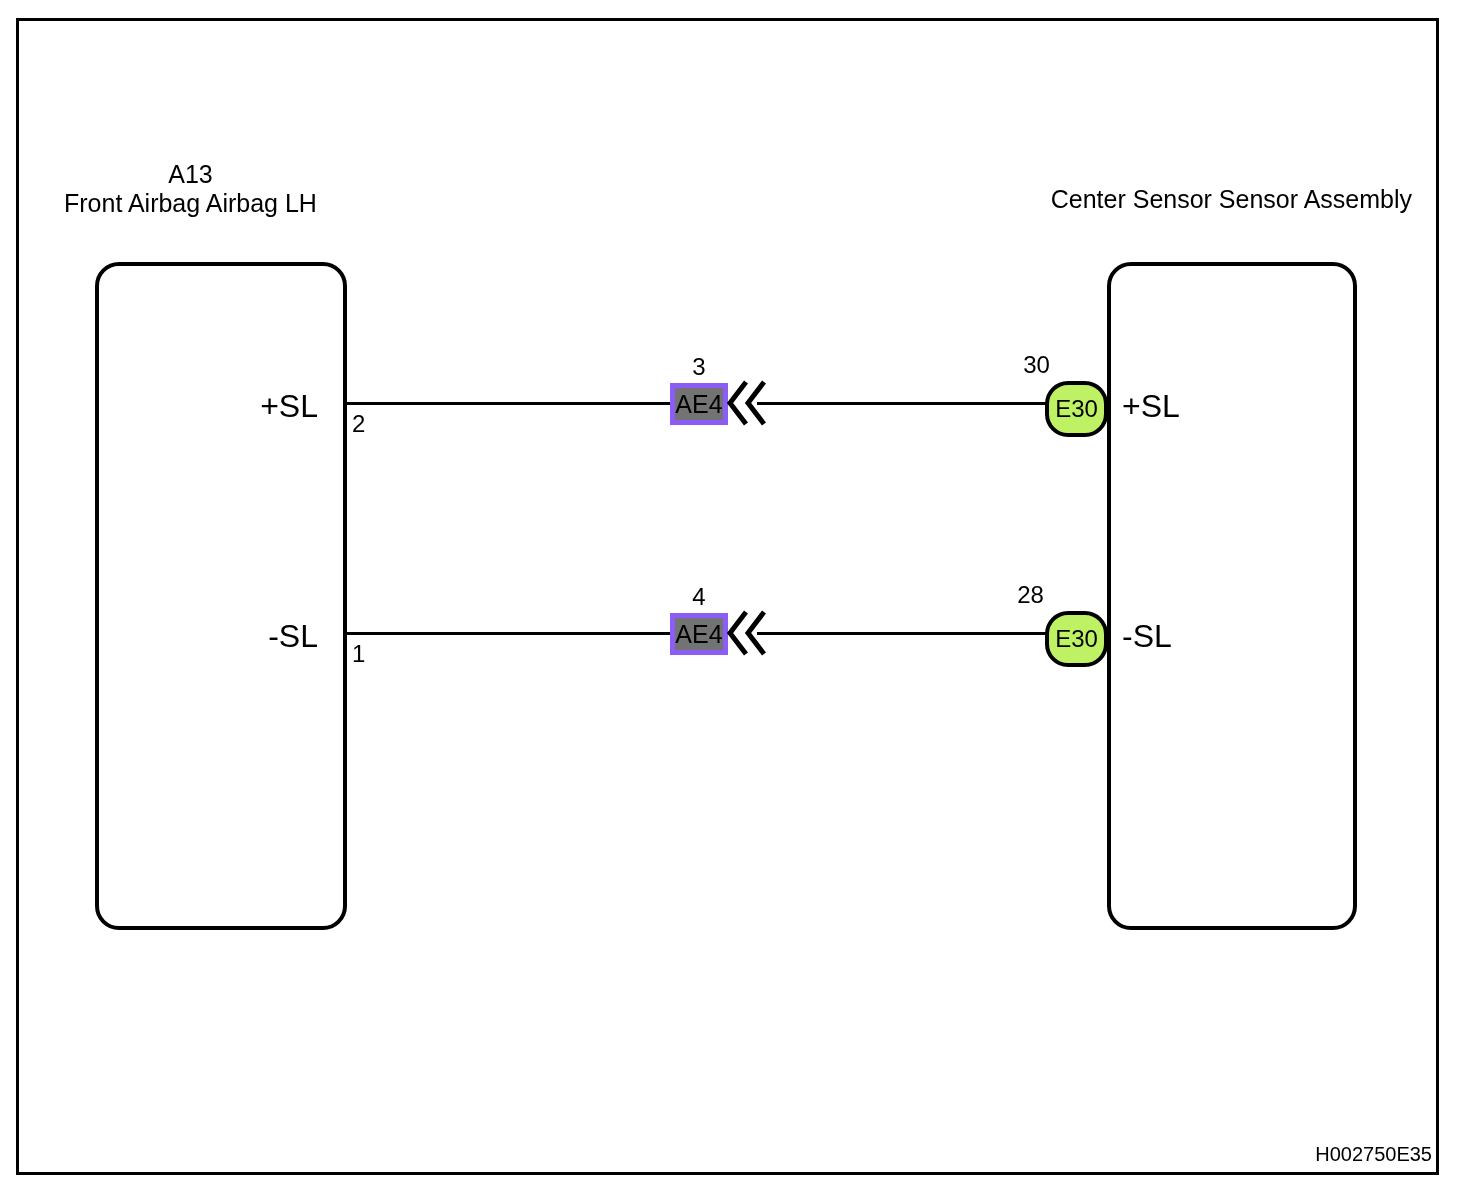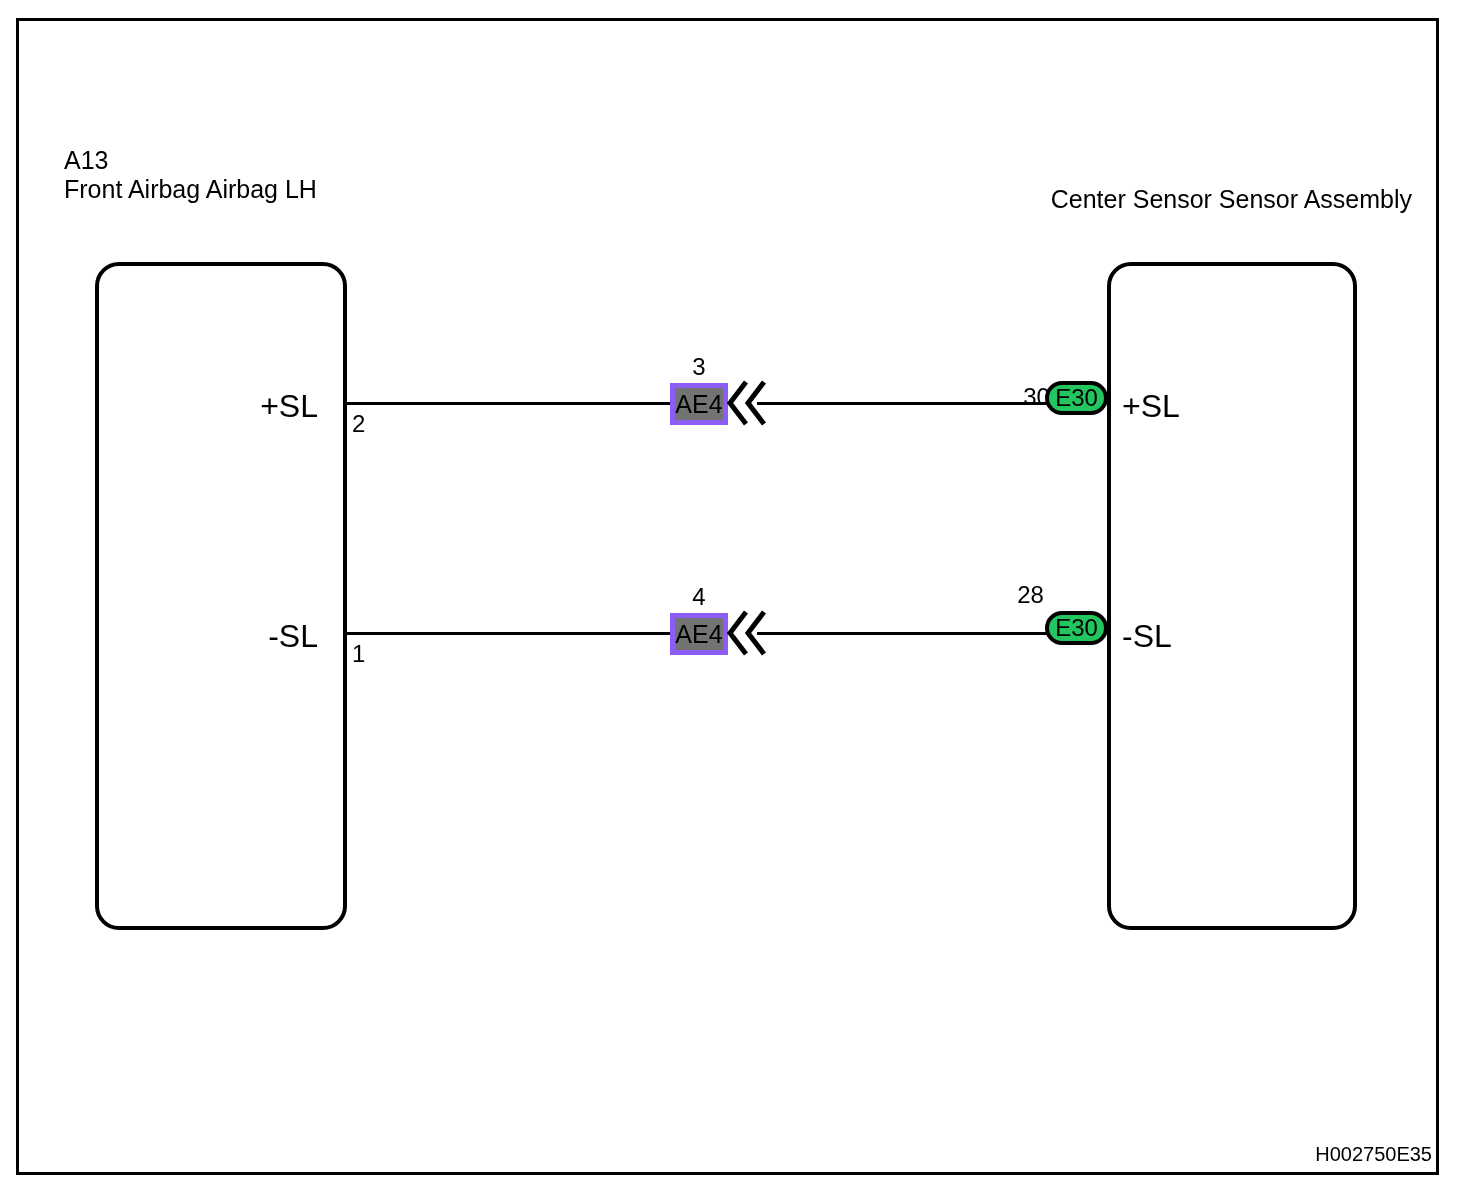--- a/index.html
+++ b/index.html
@@ -24,21 +24,21 @@
     height: 1157px;
     border: 3px solid #000;
     box-sizing: border-box;
   }
   .component-title {
     position: absolute;
     font-size: 25px;
     line-height: 29px;
     white-space: nowrap;
   }
-  .title-left { left: 64px; top: 146px; }
+  .title-left { left: 64px; top: 160px; text-align: center; }
   .title-right { right: 60px; top: 185px; text-align: right; }
   .component-block {
     position: absolute;
     border: 4px solid #000;
     border-radius: 24px;
     box-sizing: border-box;
     background: #ffffff;
   }
   .block-left { left: 95px; top: 262px; width: 252px; height: 668px; }
   .block-right { left: 1107px; top: 262px; width: 250px; height: 668px; }
@@ -69,25 +69,25 @@
     background: #737373;
     display: flex;
     align-items: center;
     justify-content: center;
     font-size: 25px;
     z-index: 2;
   }
   .conn-oval {
     position: absolute;
     width: 63px;
-    height: 34px;
+    height: 56px;
     border: 4px solid #000;
     border-radius: 23px;
     box-sizing: border-box;
-    background: #22c55e;
+    background: #bef264;
     display: flex;
     align-items: center;
     justify-content: center;
     font-size: 24px;
     z-index: 2;
   }
   .conn-pin-number {
     position: absolute;
     font-size: 24px;
     text-align: center;
@@ -132,21 +132,21 @@
   <div class="pin-number" style="left:352px; top:410px;">2</div>
 
   <div class="conn-pin-number over-box" style="left:670px; top:353px;">3</div>
   <div class="conn-box" style="left:670px; top:383px;">AE4</div>
 
   <svg class="chevrons" style="left:726px; top:379px;" width="42" height="48" viewBox="0 0 42 48">
     <polyline points="20,3 4,24 20,45" fill="none" stroke="#000" stroke-width="5"></polyline>
     <polyline points="38,3 22,24 38,45" fill="none" stroke="#000" stroke-width="5"></polyline>
   </svg>
 
-  <div class="conn-pin-number over-oval" style="left:1005px; top:351px;margin-top:32px;">30</div>
+  <div class="conn-pin-number over-oval" style="left:1005px; top:351px;">30</div>
   <div class="conn-oval" style="left:1045px; top:381px;">E30</div>
 
   <div class="pin-label" style="left:1122px; top:388px;">+SL</div>
 
   <div class="wire" style="left:347px; top:632px; width:323px;"></div>
   <div class="wire" style="left:757px; top:632px; width:290px;"></div>
 
   <div class="pin-label pin-label-left" style="left:243px; top:618px;">-SL</div>
   <div class="pin-number" style="left:352px; top:640px;">1</div>
 

